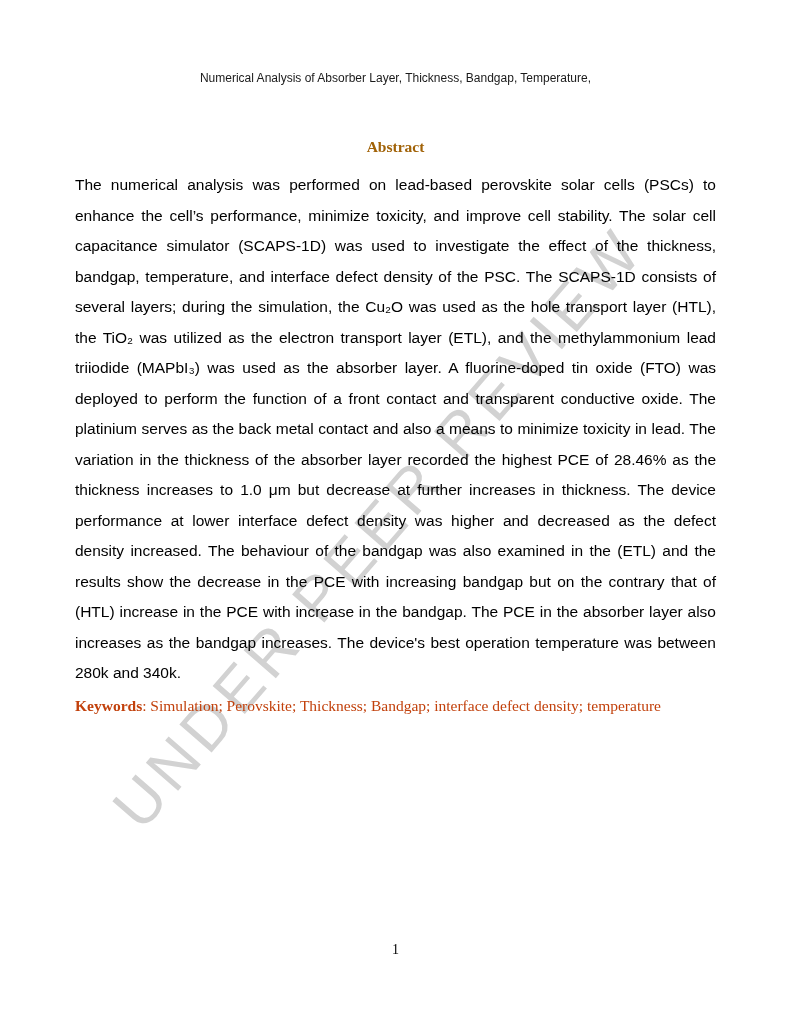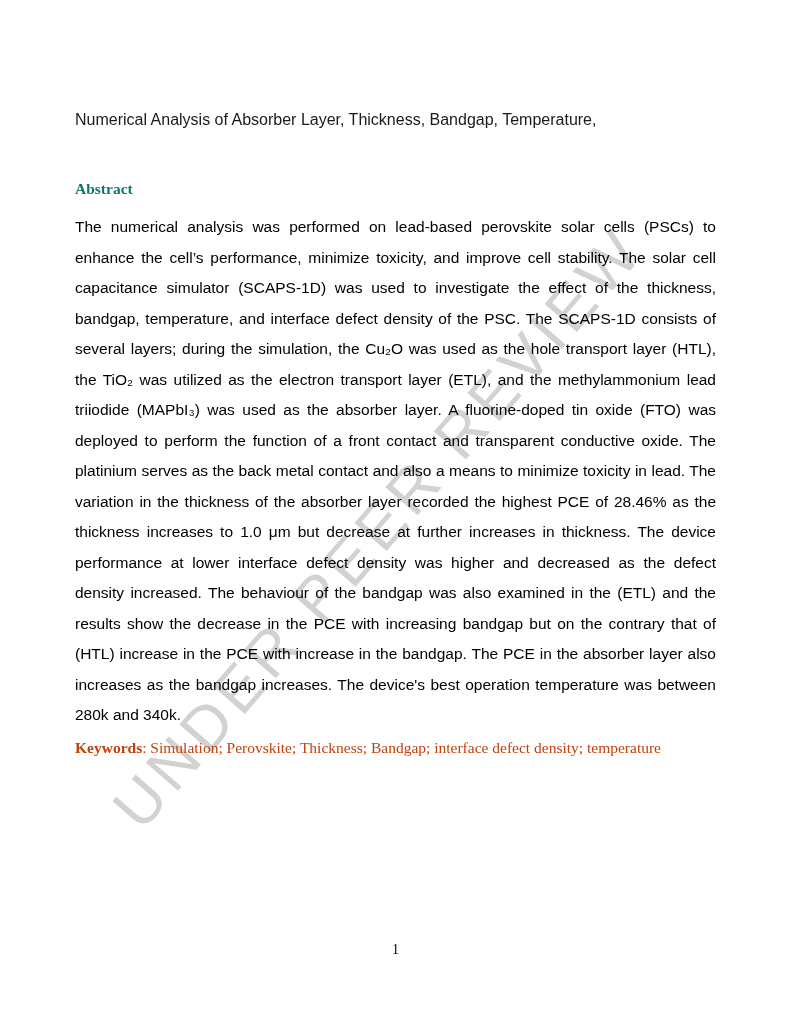--- a/index.html
+++ b/index.html
@@ -28,35 +28,36 @@
     user-select: none;
   }
 
   .content {
     position: relative;
     z-index: 1;
     padding: 0 75px;
   }
 
   .title-block {
-    padding-top: 106px;
-    text-align: left;
+    padding-top: 64px;
+    text-align: center;
     font-family: "Liberation Sans", sans-serif;
-    font-size: 16px;
+    font-size: 12px;
     font-weight: 400;
     color: #1a1a1a;
     line-height: 28px;
   }
 
   .abstract-heading {
     margin-top: 46px;
     font-family: "Liberation Serif", serif;
     font-size: 15.5px;
     font-weight: 700;
-    color: #0f766e;
+    color: #a16207;
+    text-align: center;
   }
 
   .abstract-text {
     margin-top: 14px;
     font-family: Liberation Sans, sans-serif;
     font-size: 15.5px;
     color: #000000;
     line-height: 30.5px;
     text-align: justify;
   }

